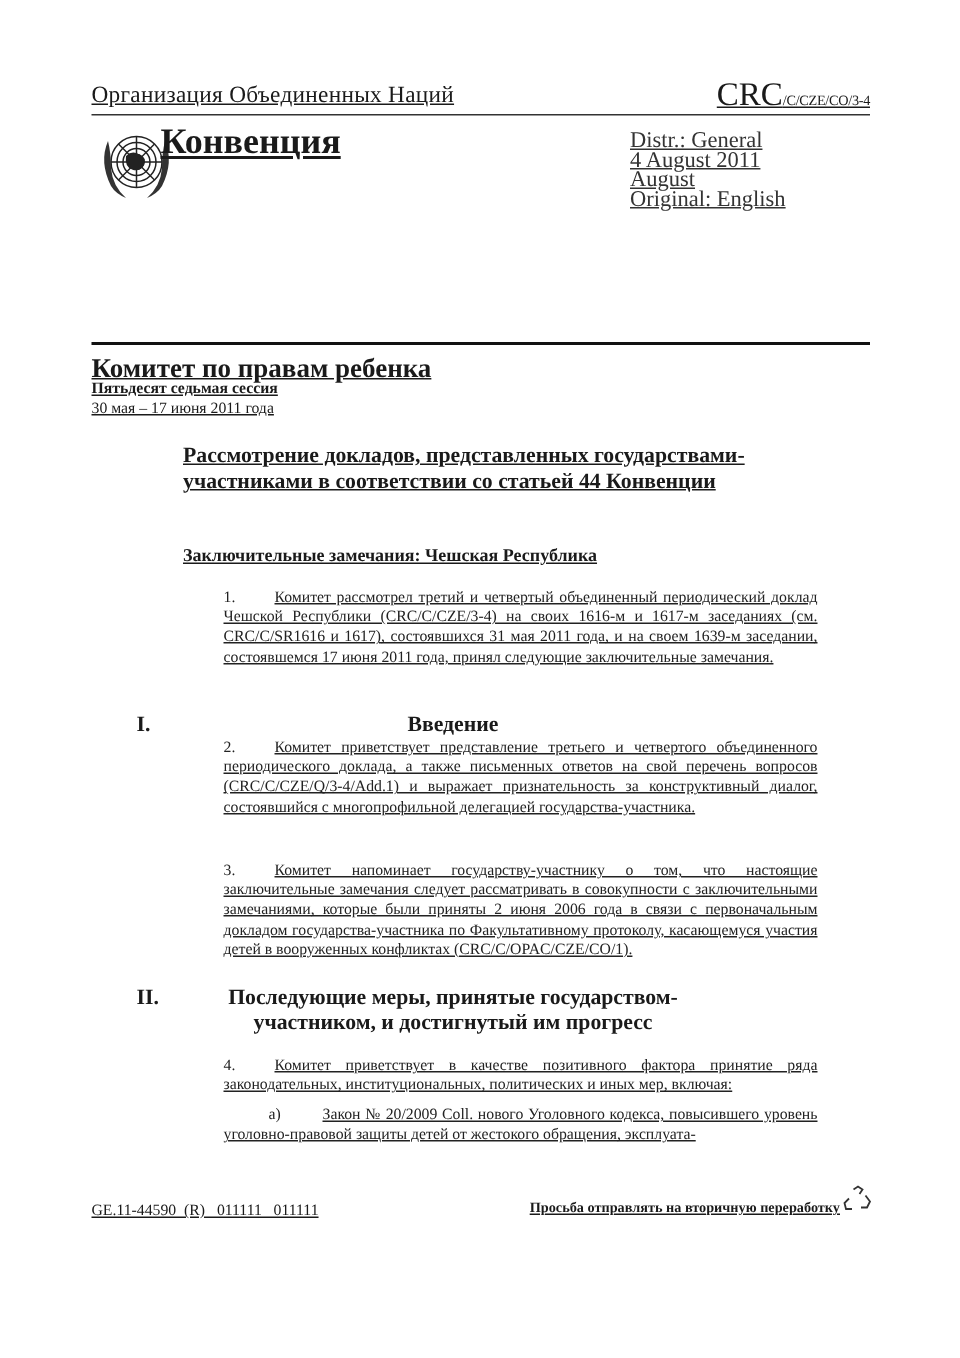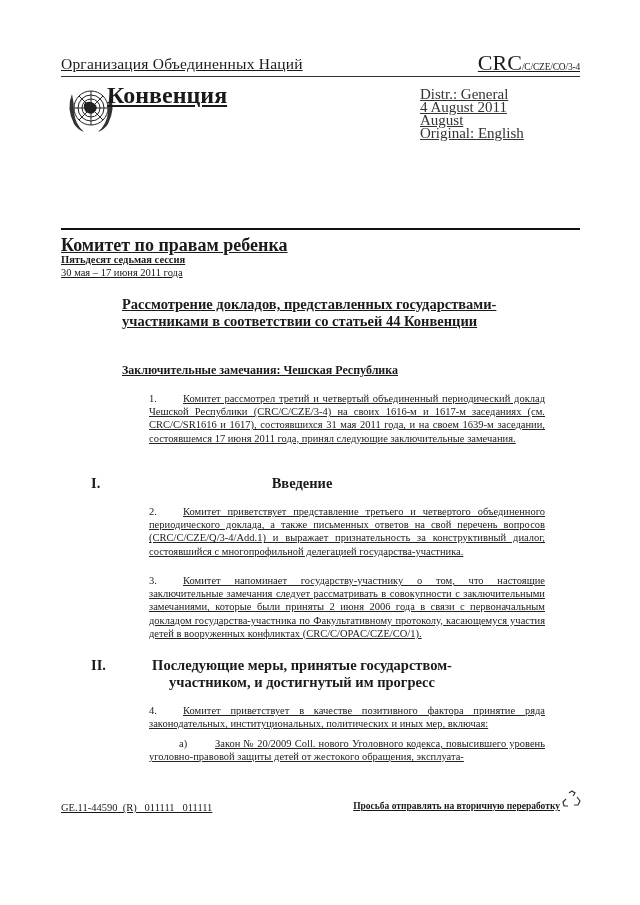--- a/index.html
+++ b/index.html
@@ -22,21 +22,21 @@
   .main-heading { left:122px; top:296px; width:400px; font-weight:bold; font-size:14.5px; line-height:17px; }
   .sub-heading { left:122px; top:363px; font-weight:bold; font-size:12px; }
   .para { left:122px; width:396px; font-size:10.5px; line-height:13.2px; text-align:justify; color:#222;margin-left:27px; }
   .para .num { display:inline-block; width:34px; }
   .para .sub { display:inline-block; width:36px; padding-left:30px; }
   .p1 { top:392px; }
   .sec-title { left:91px; font-weight:bold; font-size:14.5px; line-height:17px; }
   .sec-title .roman { position:absolute; left:0; }
   .sec-title .txt { position:absolute; left:31px; width:360px;text-align:center; }
   .s1 { top:475px; }
-  .p2 { top:505px; }
+  .p2 { top:492px; }
   .p3 { top:574px; }
   .s2 { top:657px; }
   .p4 { top:704px; }
   .pa { top:737px; }
   .footer-code { left:61px; top:802px; font-size:10.5px; }
   .footer-recycle { right:80px; top:801px; font-size:9.5px; font-weight:bold; }
   .recycle-icon { left:561px; top:789px; width:22px; height:22px; }
 </style>
 </head>
 <body>

